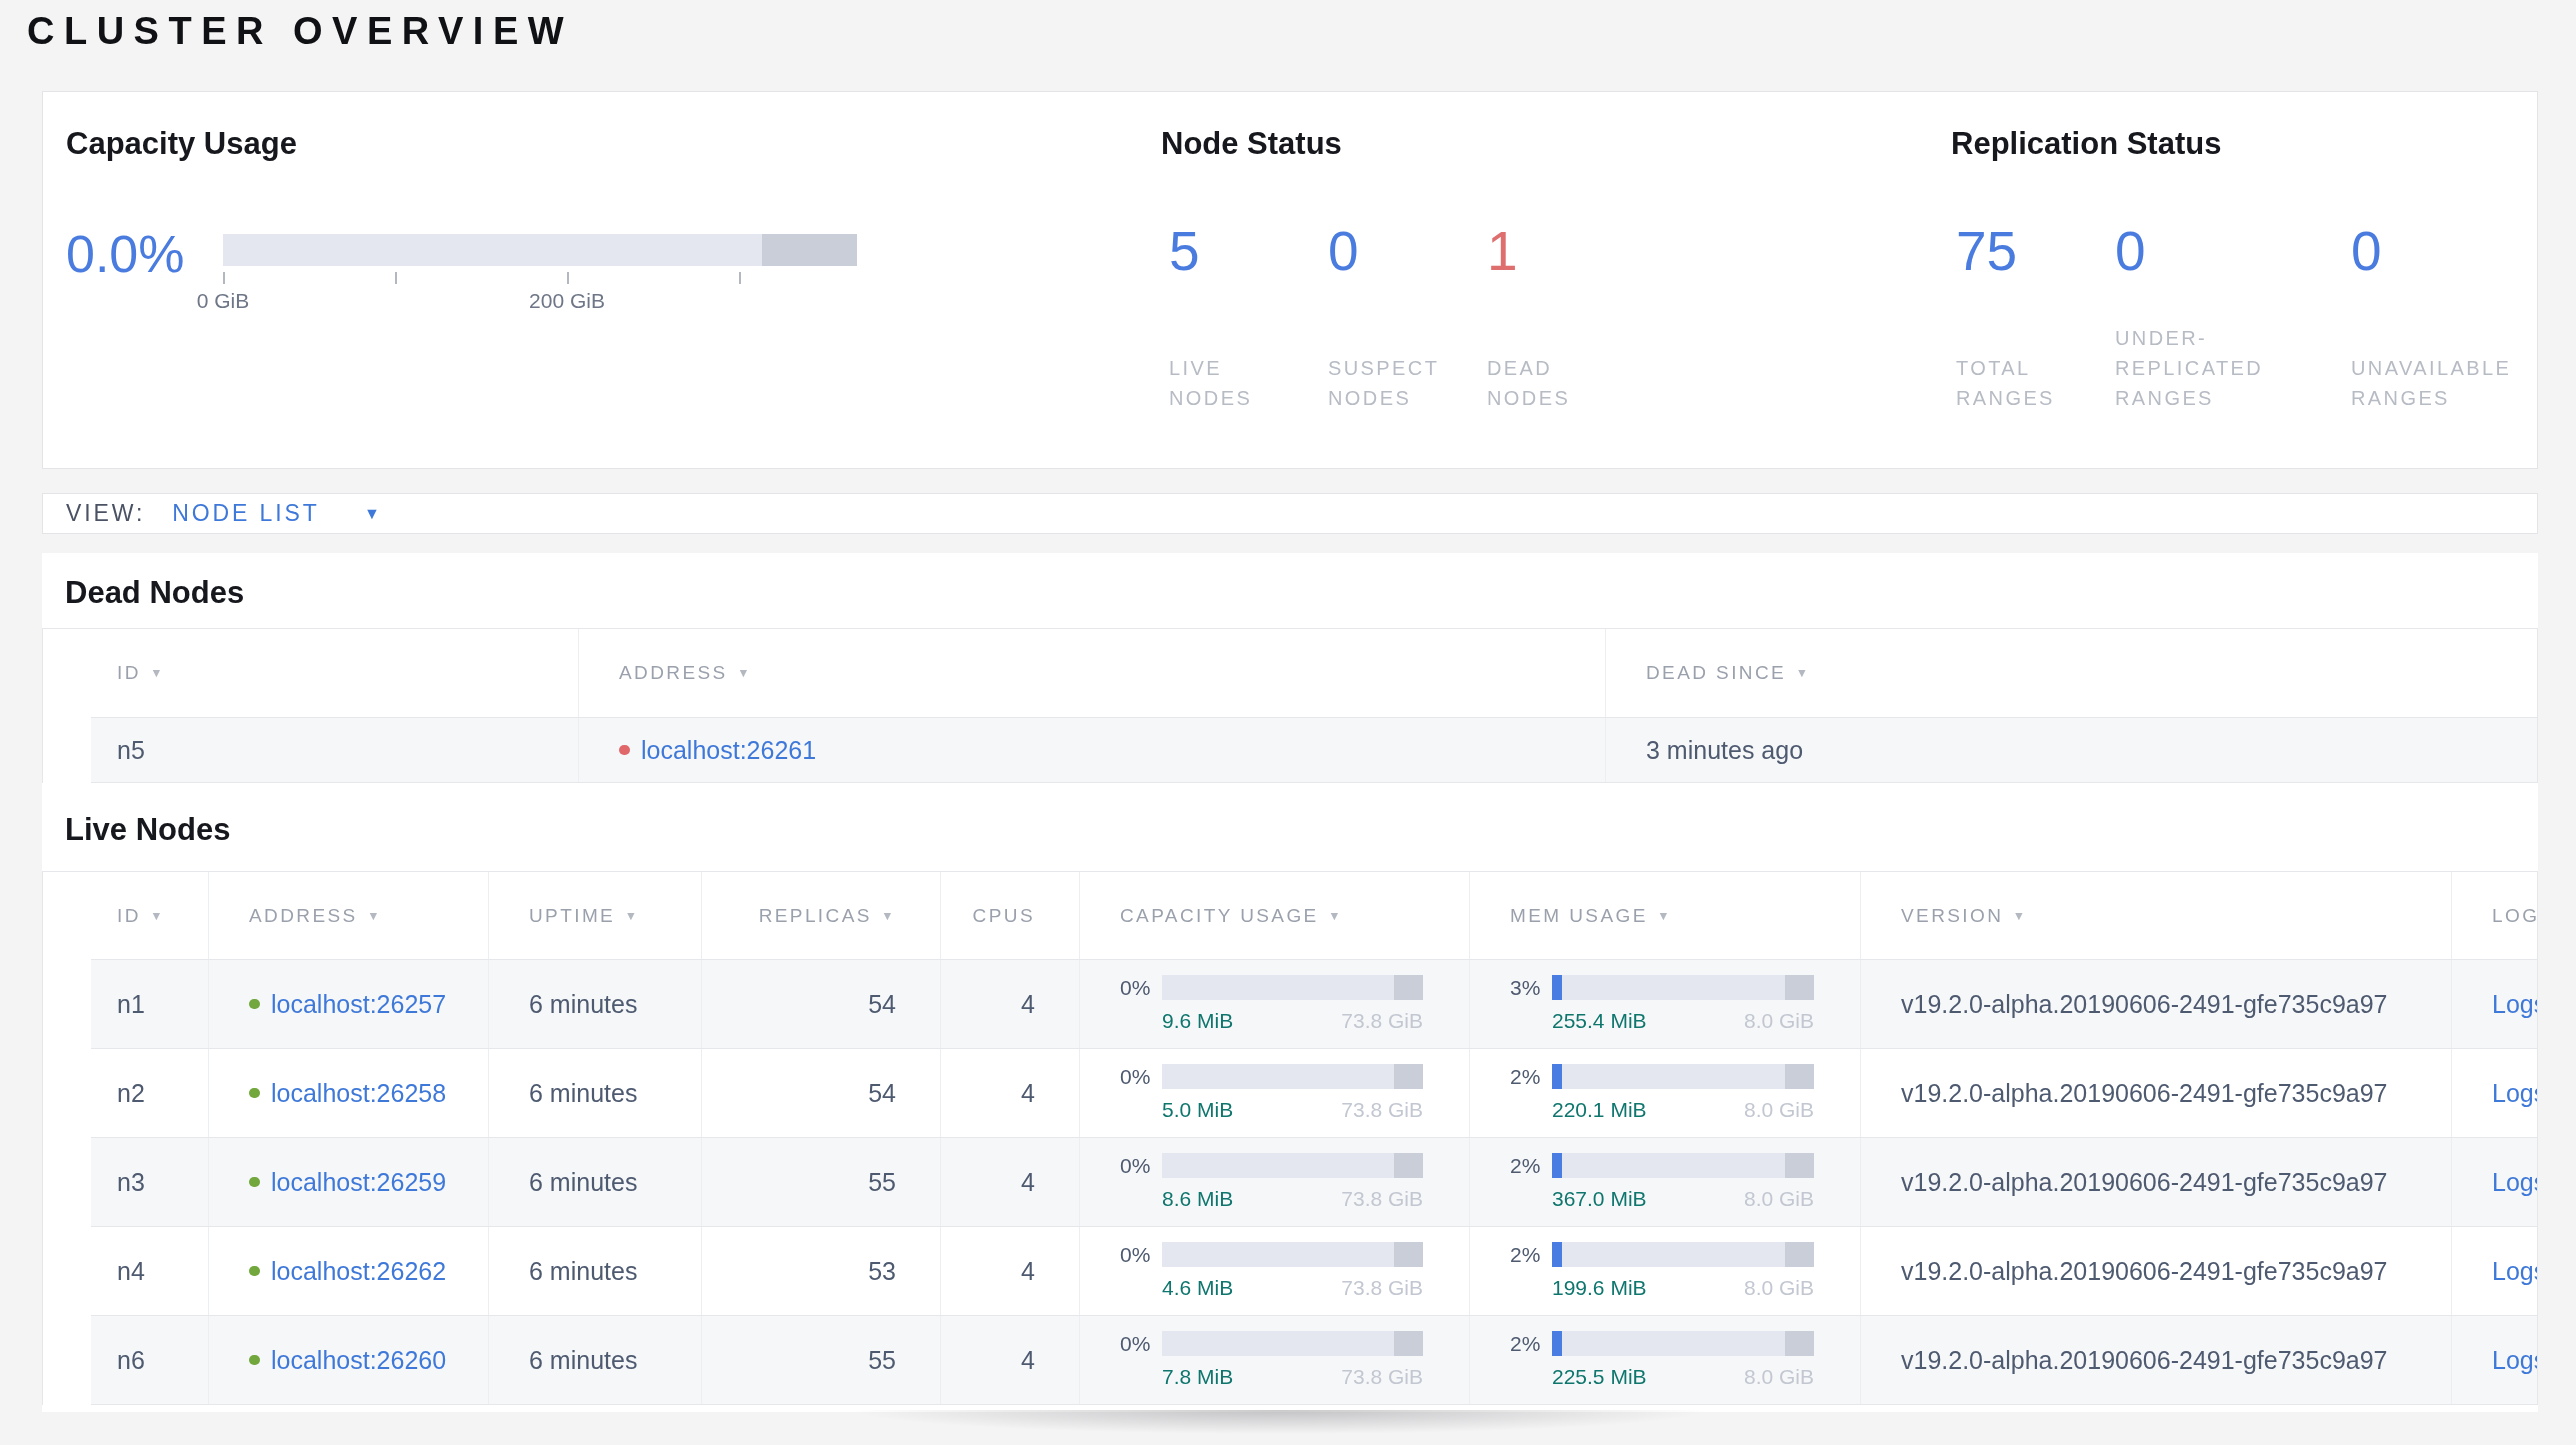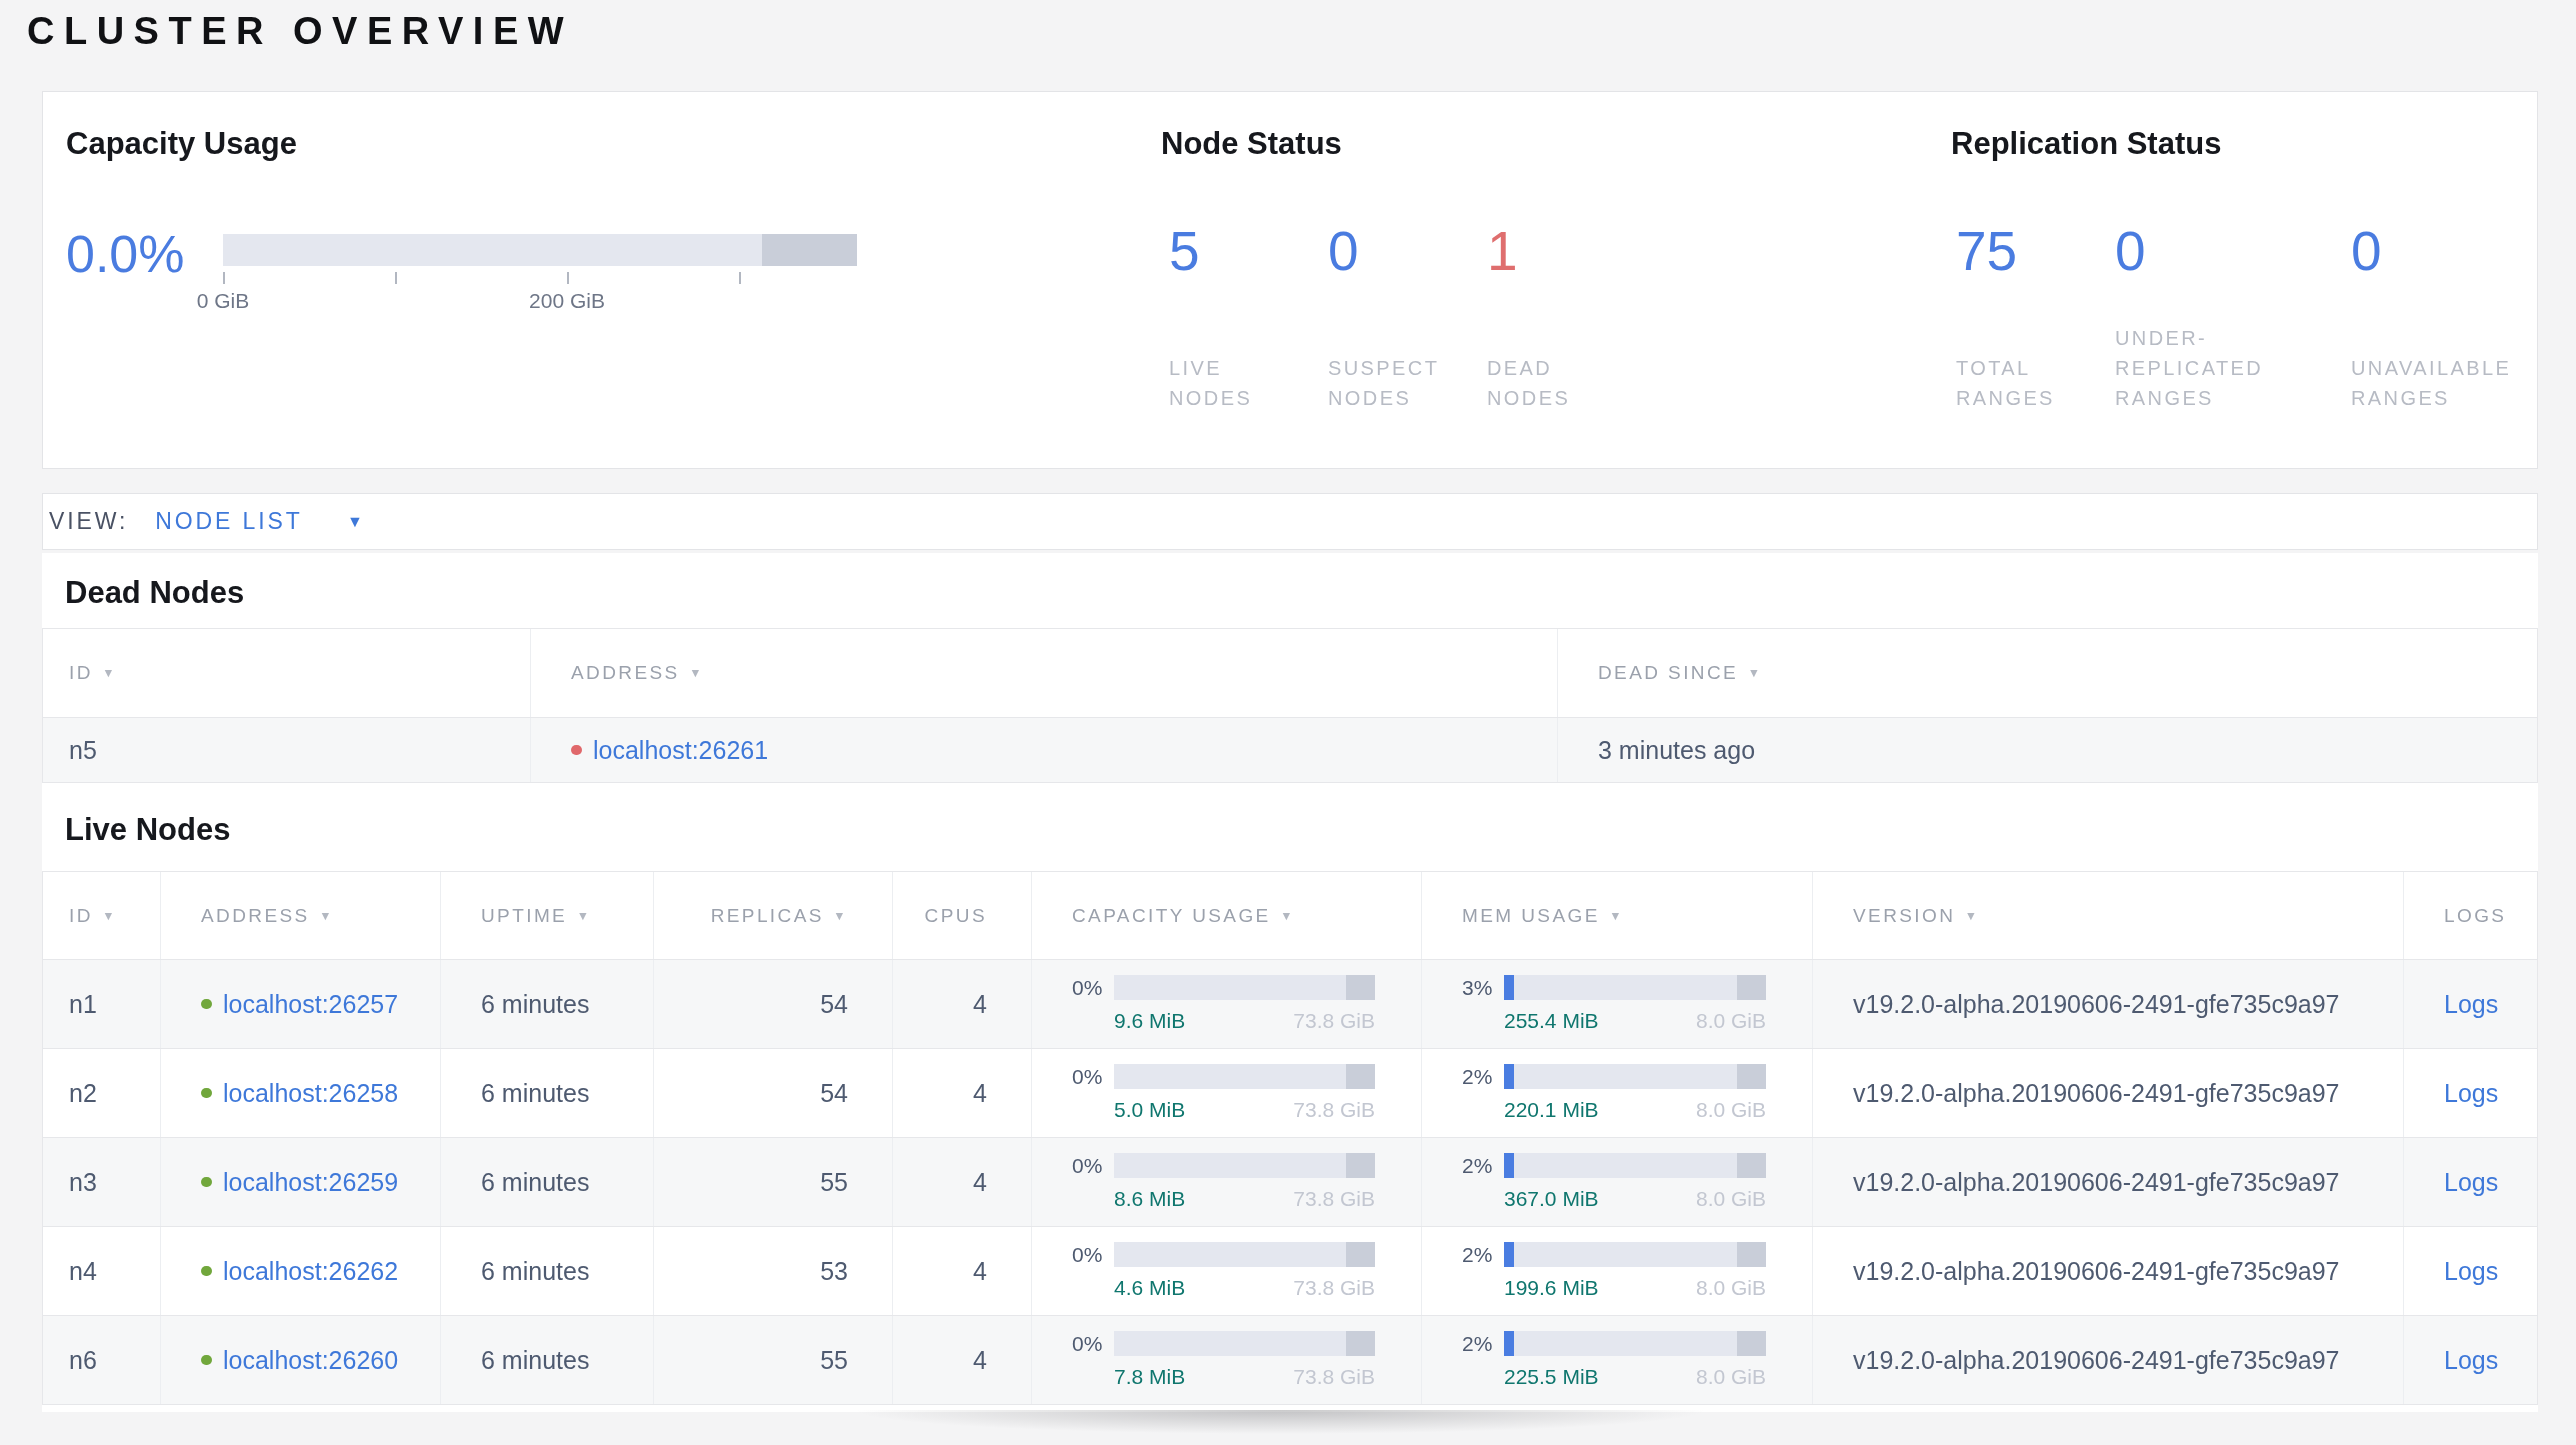--- a/index.html
+++ b/index.html
@@ -66,43 +66,43 @@
   .w247 { width: 236px; }
   .w210 { width: 201px; }
   .w247 .stat-label { width: 172px; }
   .w210 .stat-label { width: 181px; }
   .stat-num { font-size: 55px; line-height: 1; color: #4a7ce0; }
   .stat-num.red { color: #df6e6e; }
 
   
   .view-bar {
     position: absolute; left: 42px; top: 493px;
-    width: 2496px; height: 57px;
+    width: 2496px; height: 41px;
     background: #ffffff; border: 1px solid #e3e4e7;
-    display: flex; align-items: center; padding-left: 6px;
+    display: flex; align-items: center; padding-left: 23px;
   }
   .view-label { font-size: 23px; letter-spacing: 2.9px; color: #4a5264; }
   .view-select {
     margin-left: 27px; display: flex; align-items: center; cursor: pointer;
     font-size: 23px; letter-spacing: 2.9px; color: #3e78d9; gap: 29px;
   }
   .view-caret { margin-left: 15.3px; font-size: 16px; color: #3e78d9; }
 
   
   .tables-card {
     position: absolute; left: 42px; top: 553px;
     width: 2496px; height: 859px; background: #ffffff;
   }
   .table-heading {
     margin: 0; font-size: 31px; font-weight: 700; color: #16181d;
   }
   .dead-heading { padding: 22px 0 17px 23px; }
   .live-heading { padding: 29px 0 23px 23px; }
 
-  .table { border: 1px solid #e6e7ea; border-bottom: none; }
+  .table { border: 1px solid #e6e7ea; border-bottom: none; padding-left: 48px; }
   .tr { display: grid; border-bottom: 1px solid #e6e7ea; }
   .dead-table .tr { grid-template-columns: 488px 1027px 1fr; }
   .live-table .tr { grid-template-columns: 118px 280px 213px 239px 139px 390px 391px 591px 1fr; }
   .dead-table .tr.th { height: 89px; }
   .dead-table .tr.body-row { height: 65px; }
   .live-table .tr.th { height: 88px; }
   .live-table .tr.body-row { height: 89px; }
 
   .cell {
     display: flex; align-items: center; padding-left: 40px;

